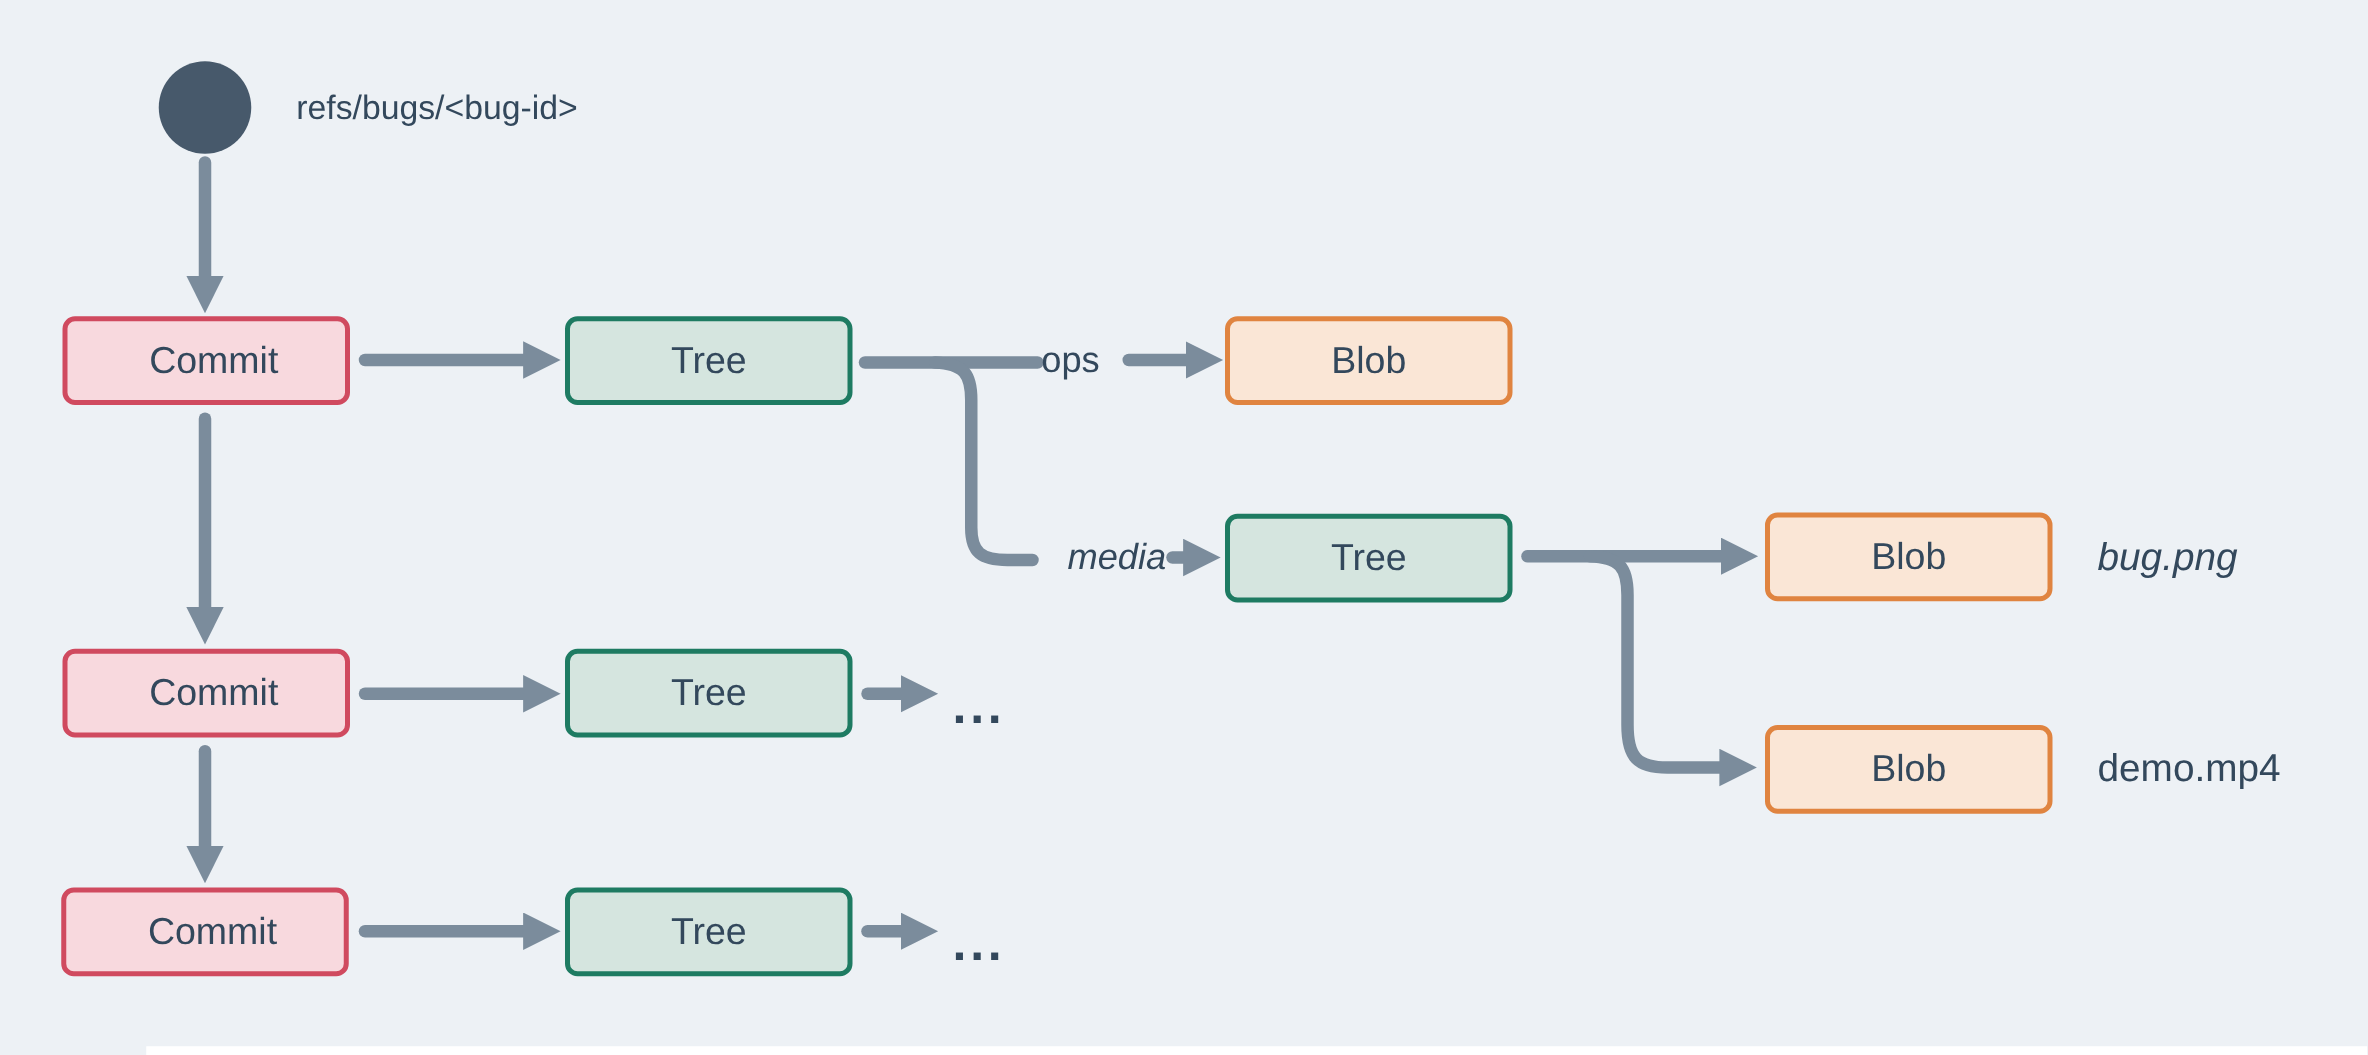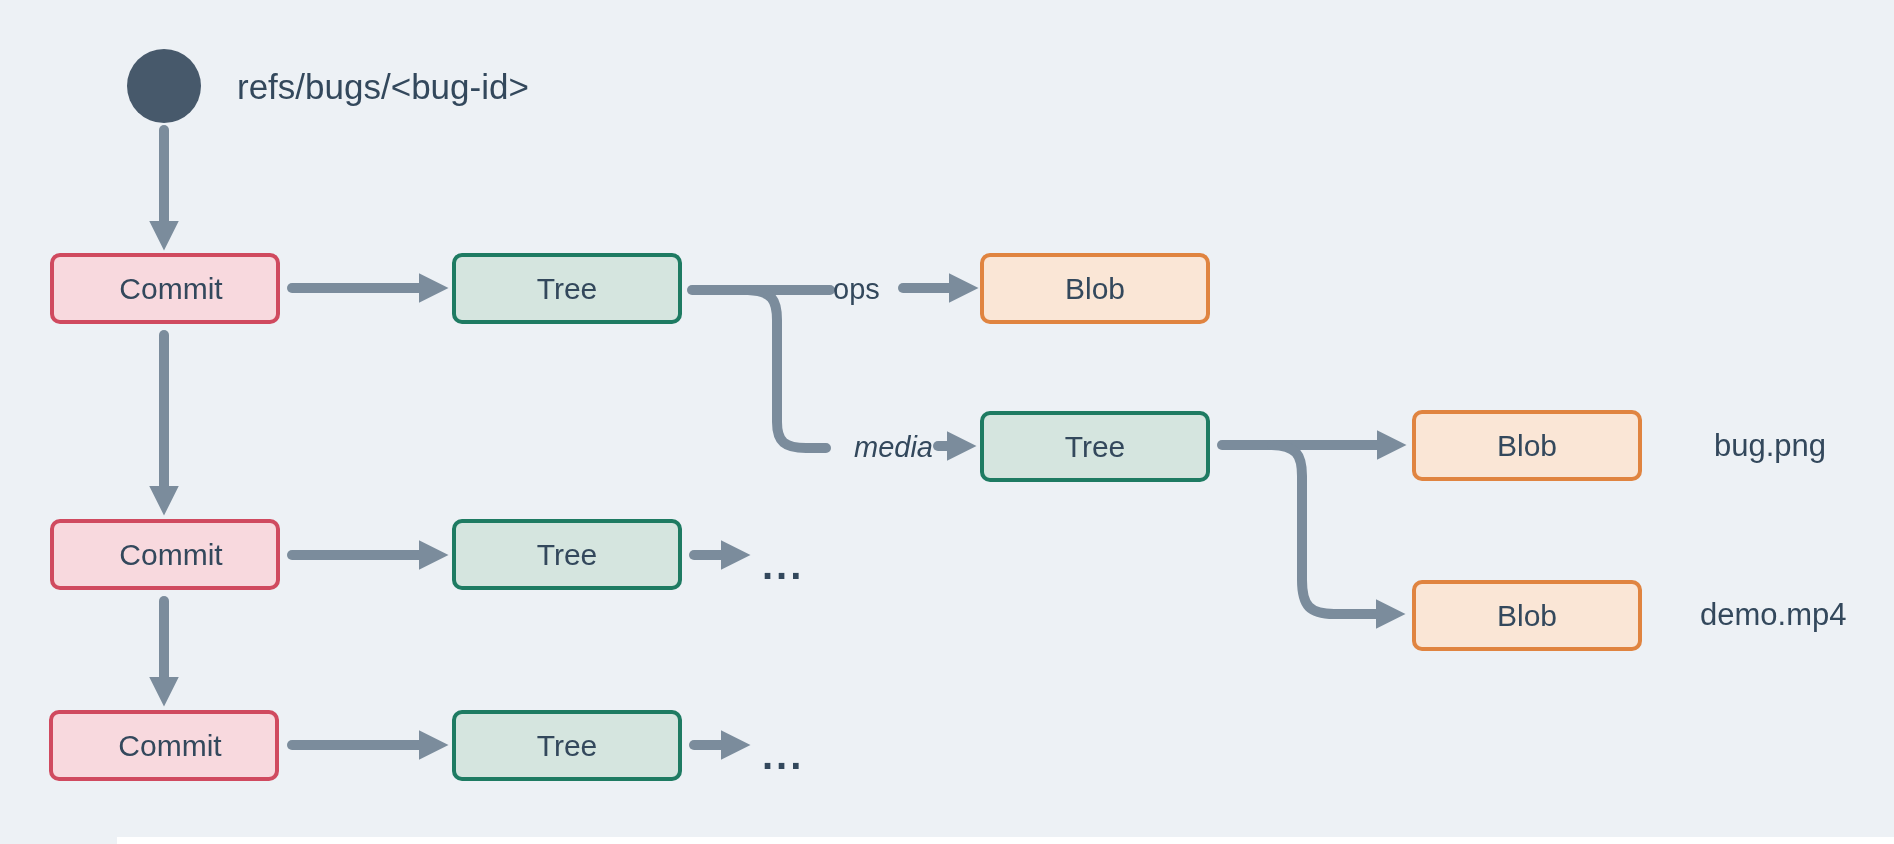--- a/index.html
+++ b/index.html
@@ -52,21 +52,21 @@
   .node.tree   { background: var(--tree-fill);   border-color: var(--tree-border); text-align: center; }
   .node.blob   { background: var(--blob-fill);   border-color: var(--blob-border); text-align: right; }
   .txt {
     position: absolute;
     font-size: 29px;
     color: var(--text);
     transform: translateY(-50%);
     white-space: nowrap;
   }
   .file-label { font-size: 31px; }
-  .ref-label { font-size: 35px; }
+  .ref-label { font-size: 27px; }
   .dots {
     position: absolute;
     font-size: 40px;
     font-weight: 700;
     letter-spacing: 3px;
     line-height: 1;
     color: var(--text);
     transform: none;
   }
   .bottom-strip {
@@ -117,26 +117,26 @@
 
   <div class="txt" style="left:833px; top:289px;">ops</div>
   <div class="txt" style="left:854px; top:447px;font-style:italic;">media</div>
 
   <div class="node tree" style="left:980px; top:411px;">
     <span>Tree</span>
   </div>
   <div class="node blob" style="left:1412px; top:410px;">
     <span>Blob</span>
   </div>
-  <div class="txt file-label" style="left:1714px; top:446px;">bug.png</div>
+  <div class="txt file-label" style="left:1678px; top:446px;font-style:italic;">bug.png</div>
 
   <div class="node blob" style="left:1412px; top:580px;">
     <span>Blob</span>
   </div>
-  <div class="txt file-label" style="left:1678px; top:615px;margin-left:22px;">demo.mp4</div>
+  <div class="txt file-label" style="left:1678px; top:615px;">demo.mp4</div>
 
   <div class="node commit" style="left:50px; top:519px;">
     <span>Commit</span>
   </div>
   <div class="node tree" style="left:452px; top:519px;">
     <span>Tree</span>
   </div>
   <div class="dots" style="left:762px; top:545px;">...</div>
 
   <div class="node commit" style="left:49px; top:710px;">

